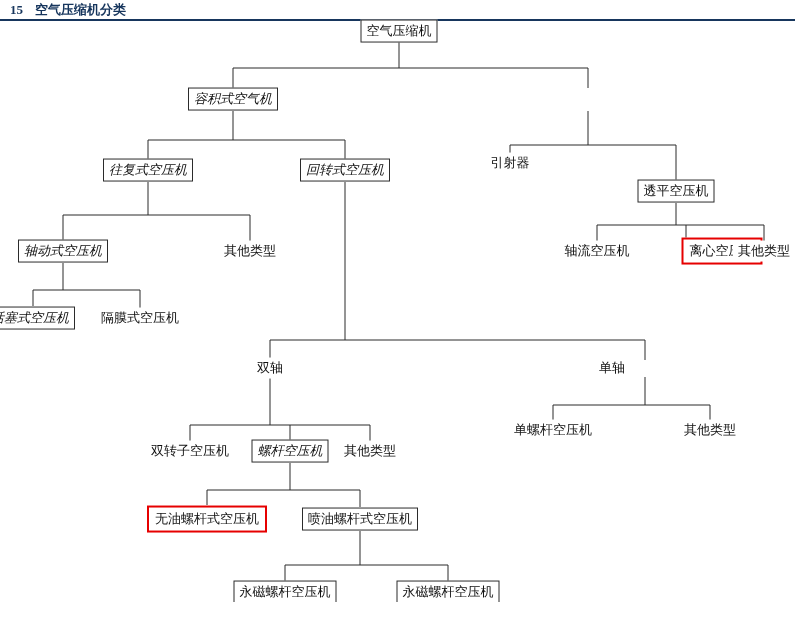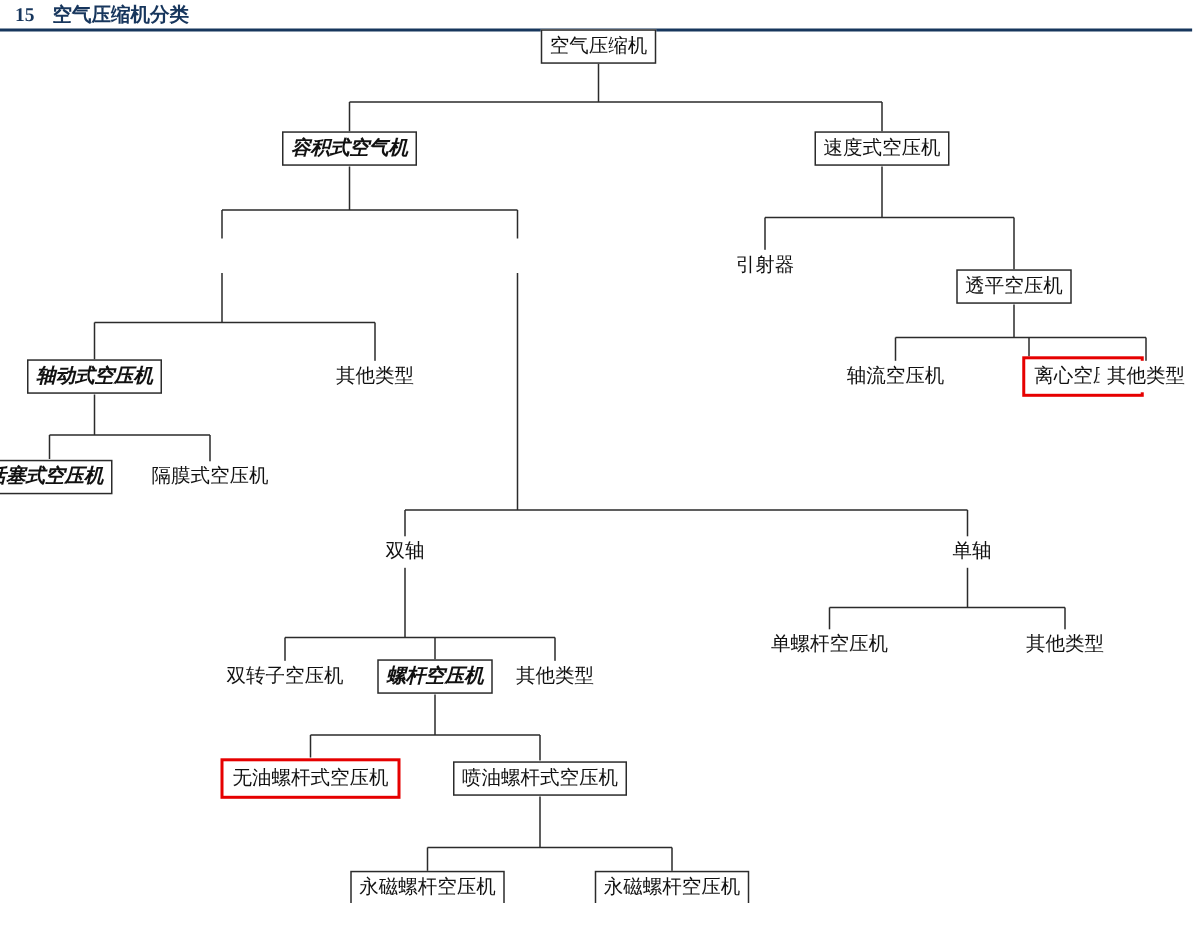--- a/index.html
+++ b/index.html
@@ -19,21 +19,21 @@
     font-family:"Liberation Serif","DejaVu Serif",serif;
   }
   .lines{position:absolute;top:0;left:0;width:795px;height:621px;pointer-events:none;}
   .node,.leaf{
     position:absolute;transform:translate(-50%,-50%);
     background:#ffffff;white-space:nowrap;
     font-size:13px;color:#111;line-height:1.15;
     padding:3px 5px;text-align:left;
   }
   .node{border:1px solid #2b2b2b;}
-  .em{font-weight:bold;font-style:italic;}
+  .em{font-weight:normal;font-style:italic;}
   .hl{border:2.5px solid #e60000;padding:4px 6px;}
 </style>
 </head>
 <body>
 
 <div class="page">
 
   <div class="header">
     <span>15</span>
     <span>空气压缩机分类</span>
@@ -50,38 +50,39 @@
       M345 182 V340 M270 340 H645 M270 340 V360 M645 340 V360
       M270 377 V425 M190 425 H370 M190 425 V443 M290 425 V440 M370 425 V443
       M645 377 V405 M553 405 H710 M553 405 V422 M710 405 V422
       M290 463 V490 M207 490 H360 M207 490 V505 M360 490 V507
       M360 531 V565 M285 565 H448 M285 565 V581 M448 565 V581"></path>
   </svg>
 
   <div class="node" style="left:399px;top:31px">空气压缩机</div>
 
   <div class="node em" style="left:233px;top:99px">容积式空气机</div>
-  <div class="node" style="left:588px;top:99px">速度式空压机</div>
 
+  <div class="node em" style="left:148px;top:170px">往复式空压机</div>
+  <div class="node em" style="left:345px;top:170px">回转式空压机</div>
 
-  <div class="leaf" style="left:510px;top:177px">引射器</div>
+  <div class="leaf" style="left:510px;top:163px">引射器</div>
   <div class="node" style="left:676px;top:191px">透平空压机</div>
 
   <div class="node em" style="left:63px;top:251px">轴动式空压机</div>
   <div class="leaf" style="left:250px;top:251px">其他类型</div>
 
   <div class="leaf" style="left:597px;top:251px">轴流空压机</div>
   <div class="node hl" style="left:722px;top:251px">离心空压机</div>
   <div class="leaf" style="left:764px;top:251px">其他类型</div>
 
   <div class="node em" style="left:30px;top:318px">活塞式空压机</div>
   <div class="leaf" style="left:140px;top:318px">隔膜式空压机</div>
 
   <div class="leaf" style="left:270px;top:368px">双轴</div>
-  <div class="leaf" style="left:648px;top:368px">单轴</div>
+  <div class="leaf" style="left:612px;top:368px">单轴</div>
 
   <div class="leaf" style="left:190px;top:451px">双转子空压机</div>
   <div class="node em" style="left:290px;top:451px">螺杆空压机</div>
   <div class="leaf" style="left:370px;top:451px">其他类型</div>
 
   <div class="leaf" style="left:553px;top:430px">单螺杆空压机</div>
   <div class="leaf" style="left:710px;top:430px">其他类型</div>
 
   <div class="node hl" style="left:207px;top:519px">无油螺杆式空压机</div>
   <div class="node" style="left:285px;top:592px">永磁螺杆空压机</div>

